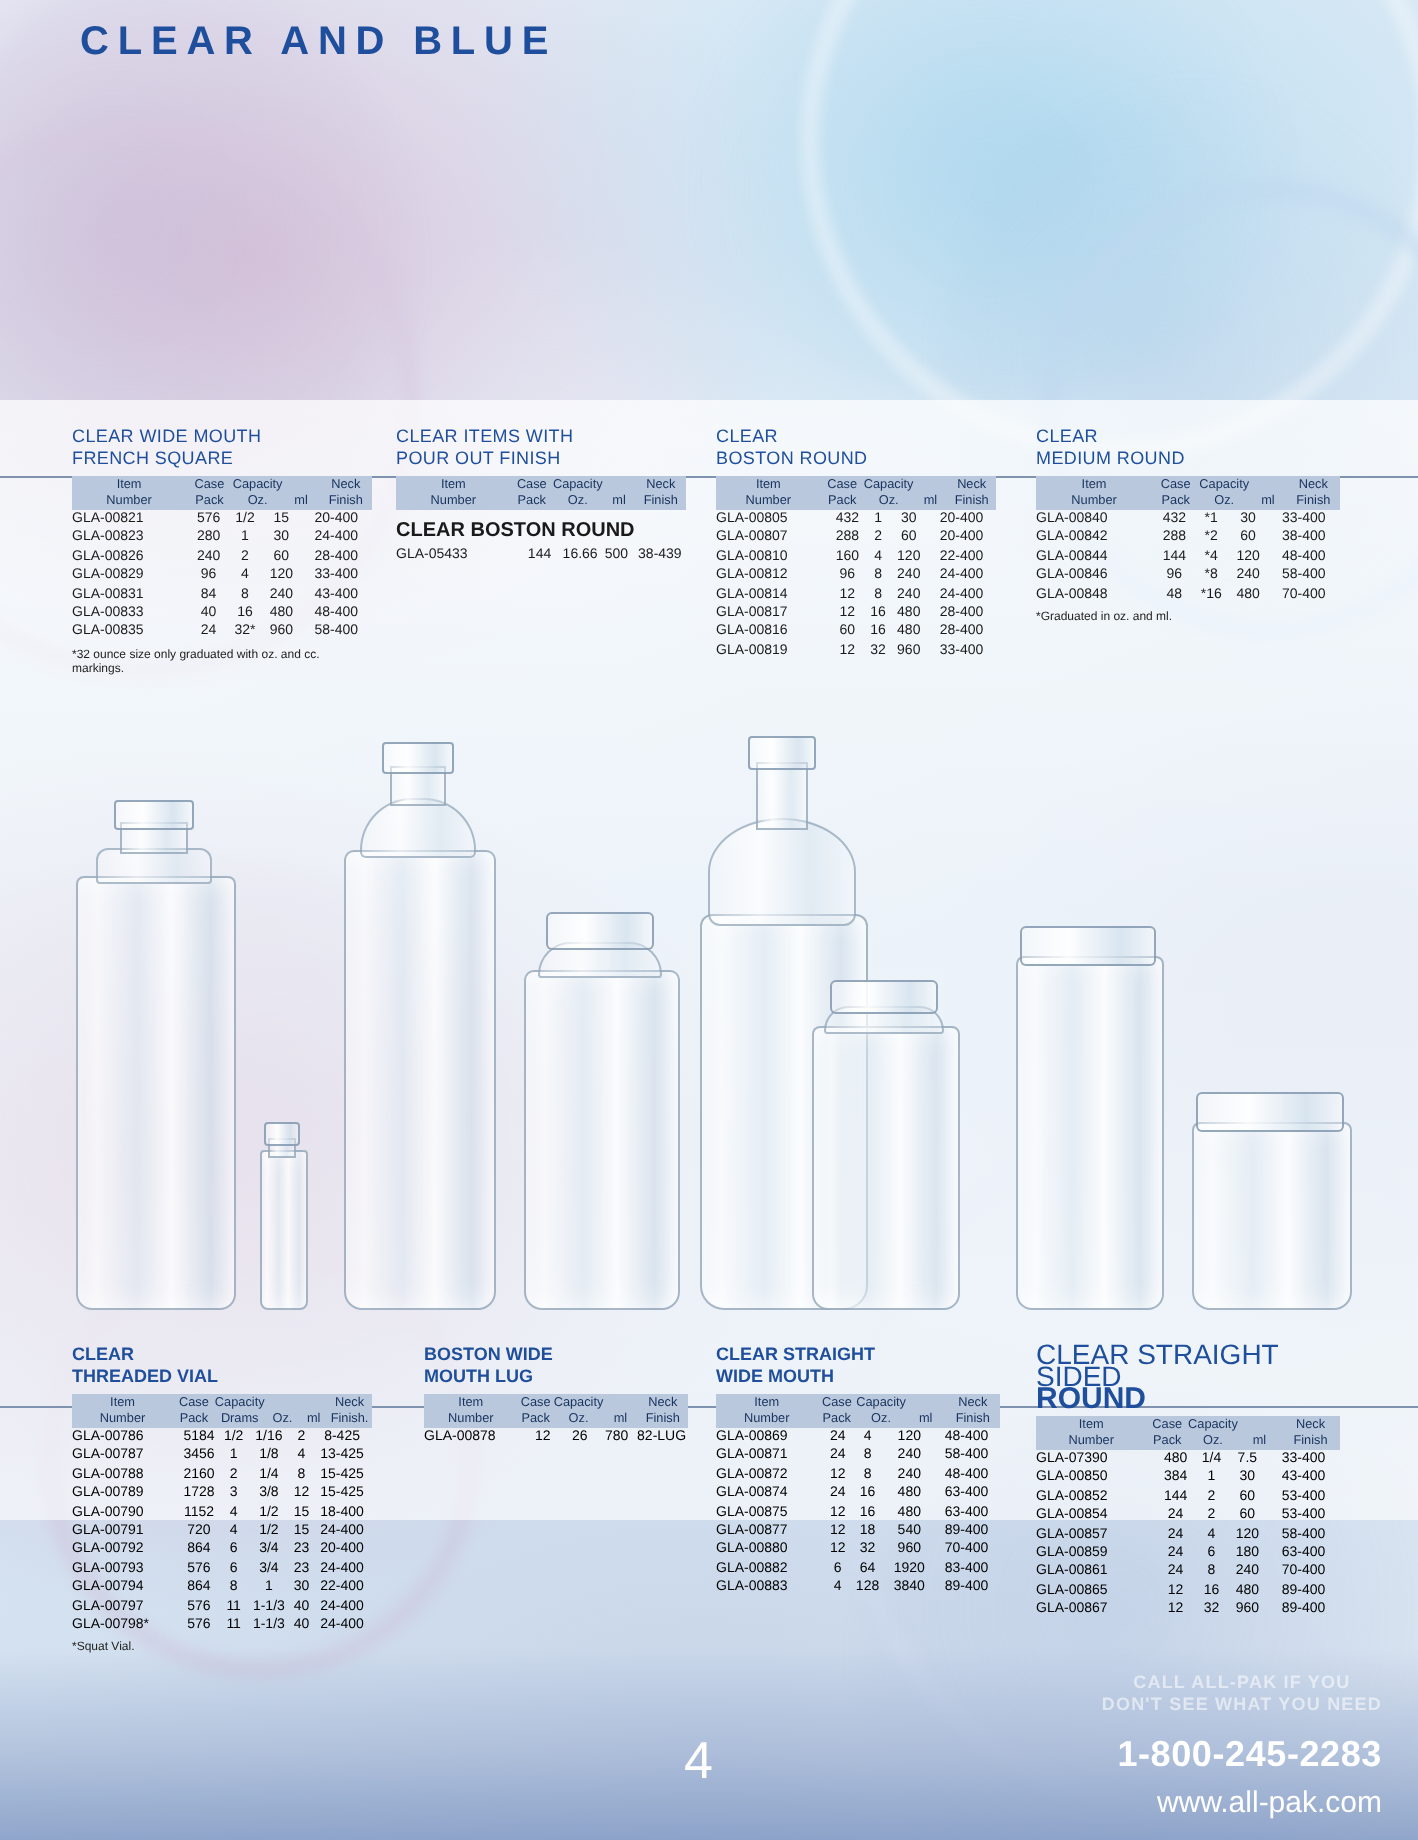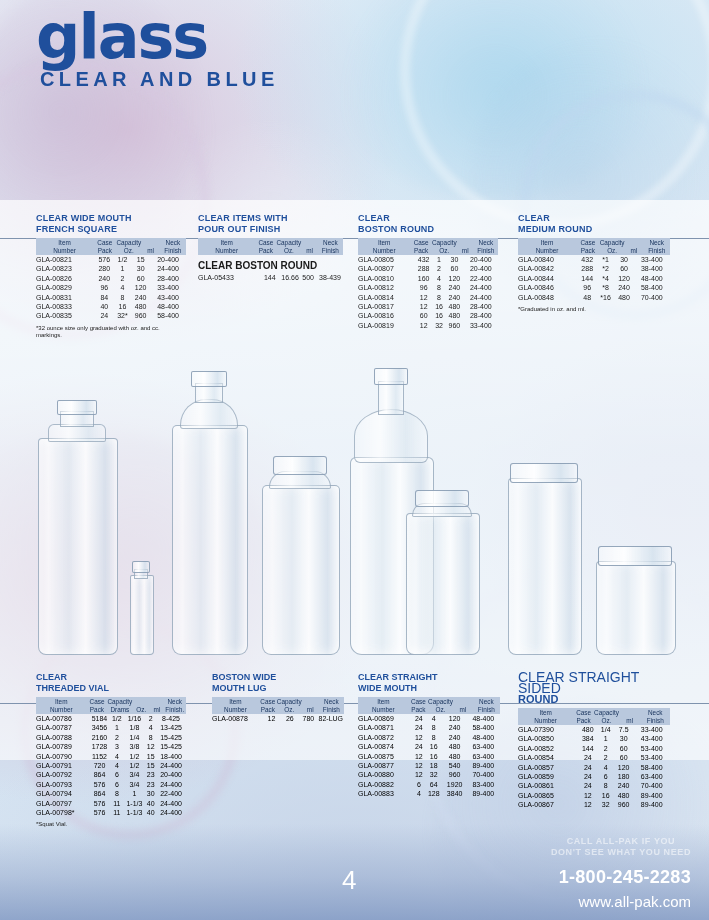--- a/index.html
+++ b/index.html
@@ -38,21 +38,21 @@
     background:linear-gradient(180deg,rgba(196,210,232,.0),rgba(150,170,205,.55) 55%,rgba(120,145,190,.75));}
 
   
   .header{position:absolute;left:36px;top:8px;}
   .glass-word{font-size:62px;line-height:58px;font-weight:bold;color:#1f4f9c;letter-spacing:-2px;
     font-family:"DejaVu Sans", sans-serif;}
   .sub{font-size:20px;letter-spacing:4.4px;color:#1f4f9c;font-weight:bold;margin-top:2px;margin-left:4px;}
 
   
   .tblock{position:absolute;font-size:7.2px;color:#1a1a1a;}
-  .tblock .ttl{font-weight:bold;color:#1f4f9c;font-size:9px;letter-spacing:.2px;line-height:11px;text-transform:uppercase;}
+  .tblock .ttl{font-weight:normal;color:#1f4f9c;font-size:9px;letter-spacing:.2px;line-height:11px;text-transform:uppercase;}
   .hdrbar{background:#b9c8dd;height:17px;margin-top:3px;position:relative;}
   table.spec{border-collapse:collapse;width:100%;font-size:7px;}
   table.spec td{padding:1px 0 0 0;white-space:nowrap;line-height:8.4px;}
   .colhdr{font-size:6.4px;line-height:6.8px;color:#17325c;font-weight:normal;text-align:center;}
   .colhdr td{padding:2px 0 0 0;}
   .cnum{text-align:left;}
   .cctr{text-align:center;}
   .note{font-size:6px;line-height:7px;margin-top:4px;color:#222;}
   .midrule{position:absolute;left:0;right:0;height:1px;background:#7f93ae;}
 
@@ -93,21 +93,20 @@
   <div class="arc a1"></div>
     <div class="arc a2"></div>
     <div class="arc a3"></div>
   <div class="arc a4"></div>
     <div class="arc a5"></div>
   <div class="whitewash"></div>
   <div class="footer-band"></div>
 </div>
 
 <div class="header">
-  <div class="glass-word">glass</div>
   <div class="sub">CLEAR AND BLUE</div>
 </div>
 
 <div class="midrule" style="top:238px;"></div>
 
 <div class="tblock" style="left:36px;top:213px;width:150px;">
   <div class="ttl">CLEAR WIDE MOUTH</div>
   <div class="ttl">FRENCH SQUARE</div>
   <div class="hdrbar">
     <table class="spec">
@@ -619,21 +618,21 @@
           <td class="cctr">128</td>
           <td class="cctr">3840</td>
           <td class="cctr">89-400</td>
         </tr>
   </tbody>
     </table>
 </div>
 
 <div class="bblock" style="left:518px;top:672px;width:152px;">
   <div class="ttl" style="font-weight:normal;color:#1f4f9c;font-size:14px;line-height:11px;">CLEAR STRAIGHT SIDED</div>
-  <div class="ttl" style="font-weight:bold;color:#1f4f9c;font-size:11px;line-height:11px;">ROUND</div>
+  <div class="ttl" style="font-weight:bold;color:#1f4f9c;font-size:15px;line-height:11px;">ROUND</div>
   <div class="hdrbar">
     <table class="spec">
         <tbody>
           <tr class="colhdr">
       <td style="width:38%">Item<br>Number</td>
             <td style="width:14%">Case<br>Pack</td>
       <td style="width:13%">Capacity<br>Oz.</td>
             <td style="width:15%"><br>ml</td>
       <td style="width:20%">Neck<br>Finish</td>
           </tr>

